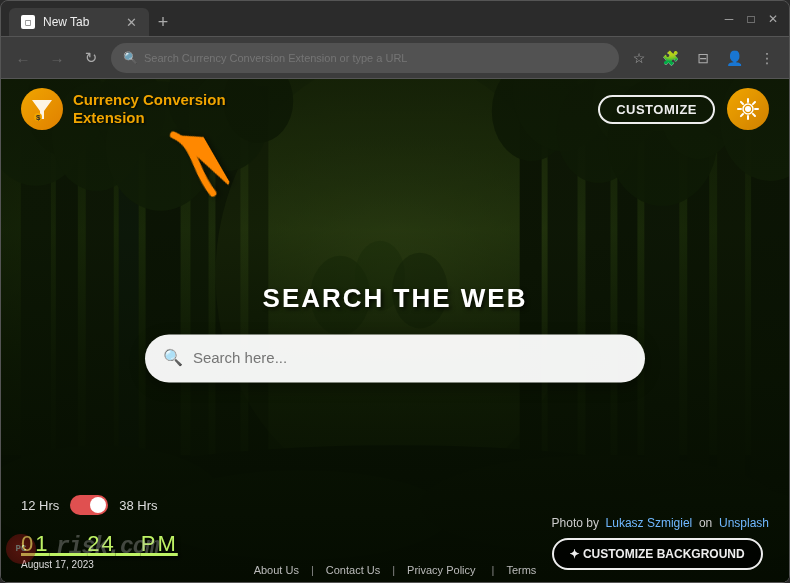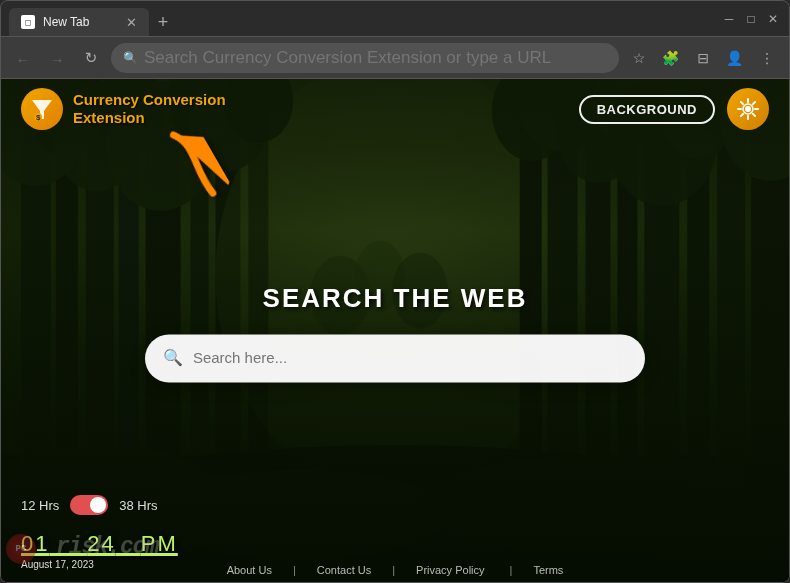--- a/index.html
+++ b/index.html
@@ -114,21 +114,21 @@
     .address-bar-icon {
       color: #aaa;
       font-size: 12px;
     }
     .address-input {
       flex: 1;
       background: transparent;
       border: none;
       outline: none;
       color: #eee;
-      font-size: 17px;
+      font-size: 11px;
       font-family: Arial, sans-serif;
     }
     .toolbar-actions {
       display: flex;
       align-items: center;
       gap: 4px;
     }
     .toolbar-icon-btn {
       width: 28px; height: 28px;
       display: flex; align-items: center; justify-content: center;
@@ -485,21 +485,21 @@
             <circle cx="10" cy="22" r="4" fill="#f0a500"></circle>
             <text x="8" y="25" font-size="8" fill="#2a2a2a" font-weight="bold">$</text>
           </svg>
         </div>
         <div class="logo-text">
           <div>Currency Conversion</div>
           <div>Extension</div>
         </div>
       </div>
       <div class="header-right">
-        <button class="uninstall-btn">BACKGROUND</button>
+        <button class="uninstall-btn">CUSTOMIZE</button>
         <div class="ext-icon-btn">
           <svg width="24" height="24" viewBox="0 0 24 24" fill="none" xmlns="http://www.w3.org/2000/svg">
             <circle cx="12" cy="12" r="3" fill="#fff"></circle>
             <path d="M12 2v3M12 19v3M2 12h3M19 12h3M4.9 4.9l2.1 2.1M16.9 16.9l2.1 2.1M4.9 19.1l2.1-2.1M16.9 7.1l2.1-2.1" stroke="#fff" stroke-width="2" stroke-linecap="round"></path>
             <circle cx="12" cy="12" r="5" stroke="#fff" stroke-width="1.5" fill="none"></circle>
           </svg>
         </div>
       </div>
     </div>
 
@@ -534,23 +534,32 @@
         </div>
         <div class="time-display">
           <span>01</span>
           &nbsp;
           <span>24</span>
           &nbsp;<span>PM</span>
         </div>
         <div class="date-display">August 17, 2023</div>
       </div>
 
-    </div>
-
-    <div style="position:absolute; bottom:6px; left:50%; transform:translateX(-50%); display:flex; gap:13px; font-size:11px; color:#bbb; white-space:nowrap;">
+      <div class="right-bottom">
+        <div class="photo-credit">
+          <span>Photo by</span>
+          &nbsp;<a href="#">Lukasz Szmigiel</a>
+          &nbsp;on&nbsp;
+          <a href="#">Unsplash</a>
+        </div>
+        <button class="customize-btn">✦ CUSTOMIZE BACKGROUND</button>
+      </div>
+    </div>
+
+    <div style="position:absolute; bottom:6px; left:50%; transform:translateX(-50%); display:flex; gap:4px; font-size:11px; color:#bbb; white-space:nowrap;">
       <span style="cursor:pointer; margin-right:8px;">About Us</span>
       <span style="color:#888; margin-right:8px;">|</span>
       <span style="cursor:pointer; margin-right:8px;">Contact Us</span>
       <span style="color:#888; margin-right:8px;">|</span>
       <span style="cursor:pointer; margin-right:12px;">Privacy Policy</span>
       <span style="color:#888; margin-right:8px;">|</span>
       <span style="cursor:pointer;text-align:center;">Terms</span>
     </div>
 
     <div style="position:absolute; bottom:18px; left:5px; opacity:0.5; display:flex; align-items:flex-start; gap:20px;font-family:Liberation Mono, monospace;">

